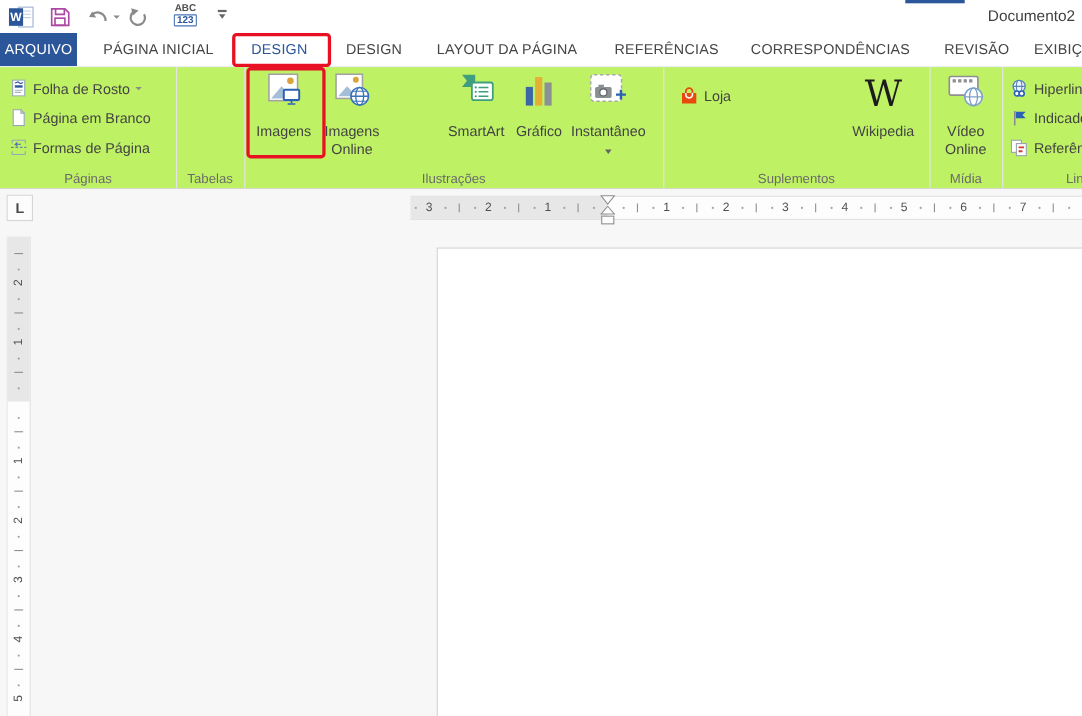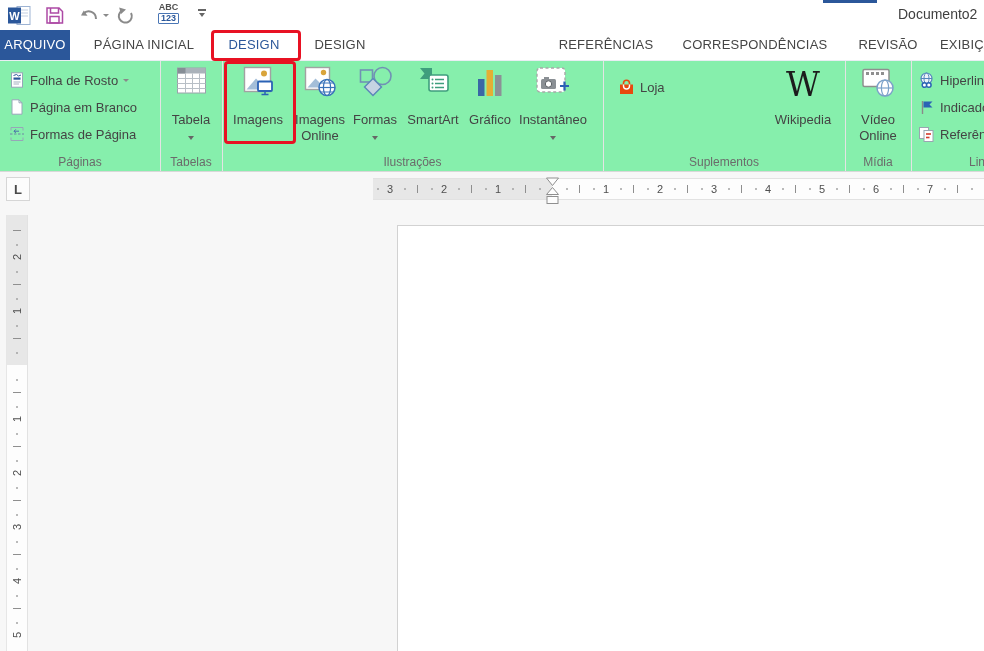--- a/index.html
+++ b/index.html
@@ -25,21 +25,21 @@
   .caret.sm{border-left-width:3px;border-right-width:3px;border-top-width:3.5px;border-top-color:#8a8a8a;}
 
   
   .tabrow{left:0;top:30px;width:964px;height:30px;background:#fff;}
   .tab{position:absolute;top:0;height:30px;line-height:30px;text-align:center;
     font-size:13px;color:#454545;letter-spacing:.2px;white-space:nowrap;cursor:default;}
   .tab-file{left:0;width:70px;background:#2b579a;color:#fff;}
   .tab-active{color:#2b579a;}
 
   
-  .ribbon{left:0;top:60px;width:984px;height:111px;background:#86efac;border-top:1px solid #eaeef3;}
+  .ribbon{left:0;top:60px;width:984px;height:111px;background:#bef264;border-top:1px solid #eaeef3;}
   .ribbon-bottom{left:0;top:171px;width:984px;height:1px;background:#d8d8d8;}
   .rgroup{position:absolute;top:0;height:111px;border-right:1px solid #e4e4e4;}
   .rgroup.last{border-right:none;}
   .glabel{position:absolute;bottom:3px;left:0;right:0;text-align:center;
     font-size:12px;color:#6b6b6b;white-space:nowrap;overflow:hidden;}
   .srow{position:absolute;left:0;height:20px;display:flex;align-items:center;cursor:default;}
   .srow .txt{font-size:13px;color:#444;margin-left:5px;white-space:nowrap;}
   .srow .ic{width:17px;height:17px;flex:0 0 17px;display:flex;align-items:center;justify-content:center;}
   .bigbtn{position:absolute;top:0;text-align:center;cursor:default;}
   .bigbtn .bicon{position:absolute;top:5px;left:0;right:0;height:36px;display:flex;align-items:flex-start;justify-content:center;}
@@ -116,20 +116,21 @@
   </div>
   <div class="top-blue"></div>
   <div class="doc-title">Documento2</div>
 </div>
 
 <div class="abs tabrow">
   <div class="tab tab-file">ARQUIVO</div>
   <div class="tab" style="left:76px;width:136px;">PÁGINA INICIAL</div>
   <div class="tab tab-active" style="left:212px;width:84px;">DESIGN</div>
   <div class="tab" style="left:305px;width:70px;">DESIGN</div>
+  <div class="tab" style="left:385px;width:152px;">LAYOUT DA PÁGINA</div>
   <div class="tab" style="left:674px;width:162px;">CORRESPONDÊNCIAS</div>
   <div class="tab" style="left:550px;width:112px;">REFERÊNCIAS</div>
   <div class="tab" style="left:848px;width:80px;">REVISÃO</div>
   <div class="tab" style="left:940px;width:110px;text-align:left;">EXIBIÇÃO</div>
 </div>
 
 <div class="abs ribbon">
 
   <div class="rgroup" style="left:0;width:160px;">
     <div class="srow" style="top:9px;left:8px;">
@@ -162,37 +163,20 @@
           <line x1="1" y1="8" x2="15" y2="8" stroke="#6f87a3" stroke-dasharray="2.5,1.5"></line>
           <path d="M10 5.2 h-5 l1.8 -1.8 M5 5.2 l1.8 1.8" stroke="#4a6ea9" fill="none"></path>
         </svg>
       </span>
       <span class="txt">Formas de Página</span>
     </div>
     <div class="glabel">Páginas</div>
   </div>
 
   <div class="rgroup" style="left:160px;width:62px;">
-    <div class="bigbtn" style="left:3px;width:56px;height:90px;">
-      <div class="bicon">
-        <svg width="31" height="30" viewBox="0 0 31 30">
-          <rect x="1.5" y="2" width="28" height="25" fill="#fff" stroke="#9aa2aa"></rect>
-          <rect x="1.5" y="2" width="28" height="5.5" fill="#aab2ba"></rect>
-          <rect x="1.5" y="2" width="8" height="5.5" fill="#868e96"></rect>
-          <line x1="9.5" y1="7.5" x2="9.5" y2="27" stroke="#b8bfc6"></line>
-          <line x1="16.5" y1="7.5" x2="16.5" y2="27" stroke="#b8bfc6"></line>
-          <line x1="23.5" y1="7.5" x2="23.5" y2="27" stroke="#b8bfc6"></line>
-          <line x1="1.5" y1="12.5" x2="29.5" y2="12.5" stroke="#b8bfc6"></line>
-          <line x1="1.5" y1="17.5" x2="29.5" y2="17.5" stroke="#b8bfc6"></line>
-          <line x1="1.5" y1="22.5" x2="29.5" y2="22.5" stroke="#b8bfc6"></line>
-        </svg>
-      </div>
-      <div class="blabel">Tabela</div>
-      <span class="bcaret caret"></span>
-    </div>
     <div class="glabel">Tabelas</div>
   </div>
 
   <div class="rgroup" style="left:222px;width:381px;">
     <div class="bigbtn" style="left:8px;width:56px;height:90px;">
       <div class="bicon">
         <svg width="33" height="32" viewBox="0 0 33 32">
           <rect x="2.5" y="1.5" width="26" height="24" fill="#fff" stroke="#a2a2a2" stroke-width="1.4"></rect>
           <circle cx="22" cy="7.5" r="3" fill="#d9a43b"></circle>
           <path d="M4.5 23.5 L14 12.5 L21 19.5 L21 23.5 Z" fill="#a4bed8"></path>
@@ -209,33 +193,20 @@
           <circle cx="20.5" cy="6.5" r="2.7" fill="#d9a43b"></circle>
           <path d="M4.5 21.5 L12.5 12.5 L18.5 18.5 L18.5 21.5 Z" fill="#a4bed8"></path>
           <circle cx="24" cy="21.5" r="8" fill="#fff" stroke="#3973b9" stroke-width="1.5"></circle>
           <ellipse cx="24" cy="21.5" rx="3.6" ry="8" fill="none" stroke="#3973b9" stroke-width="1.2"></ellipse>
           <line x1="16" y1="21.5" x2="32" y2="21.5" stroke="#3973b9" stroke-width="1.2"></line>
           <path d="M17.5 17 h13 M17.5 26 h13" stroke="#3973b9" stroke-width="1" fill="none"></path>
         </svg>
       </div>
       <div class="blabel">Imagens</div>
       <div class="blabel2">Online</div>
-    </div>
-    <div class="bigbtn" style="left:127px;width:52px;height:90px;">
-      <div class="bicon">
-        <svg width="36" height="32" viewBox="0 0 36 32">
-          <rect x="3.5" y="4" width="12" height="12" fill="none" stroke="#7191b4" stroke-width="1.6"></rect>
-          <circle cx="25.5" cy="10" r="8.5" fill="none" stroke="#7191b4" stroke-width="1.6"></circle>
-          <g transform="rotate(45 16 21)">
-            <rect x="10" y="15" width="12" height="12" fill="#c6d3e2" stroke="#5b87b8" stroke-width="1.4"></rect>
-          </g>
-        </svg>
-      </div>
-      <div class="blabel">Formas</div>
-      <span class="bcaret caret"></span>
     </div>
     <div class="bigbtn" style="left:242px;width:52px;height:90px;">
       <div class="bicon">
         <svg width="28" height="32" viewBox="0 0 28 32">
           <rect x="2" y="13" width="6.5" height="17" fill="#3a67a5"></rect>
           <rect x="10.5" y="4" width="6.5" height="26" fill="#e4af35"></rect>
           <rect x="19" y="9" width="6.5" height="21" fill="#8c9196"></rect>
         </svg>
       </div>
       <div class="blabel">Gráfico</div>

